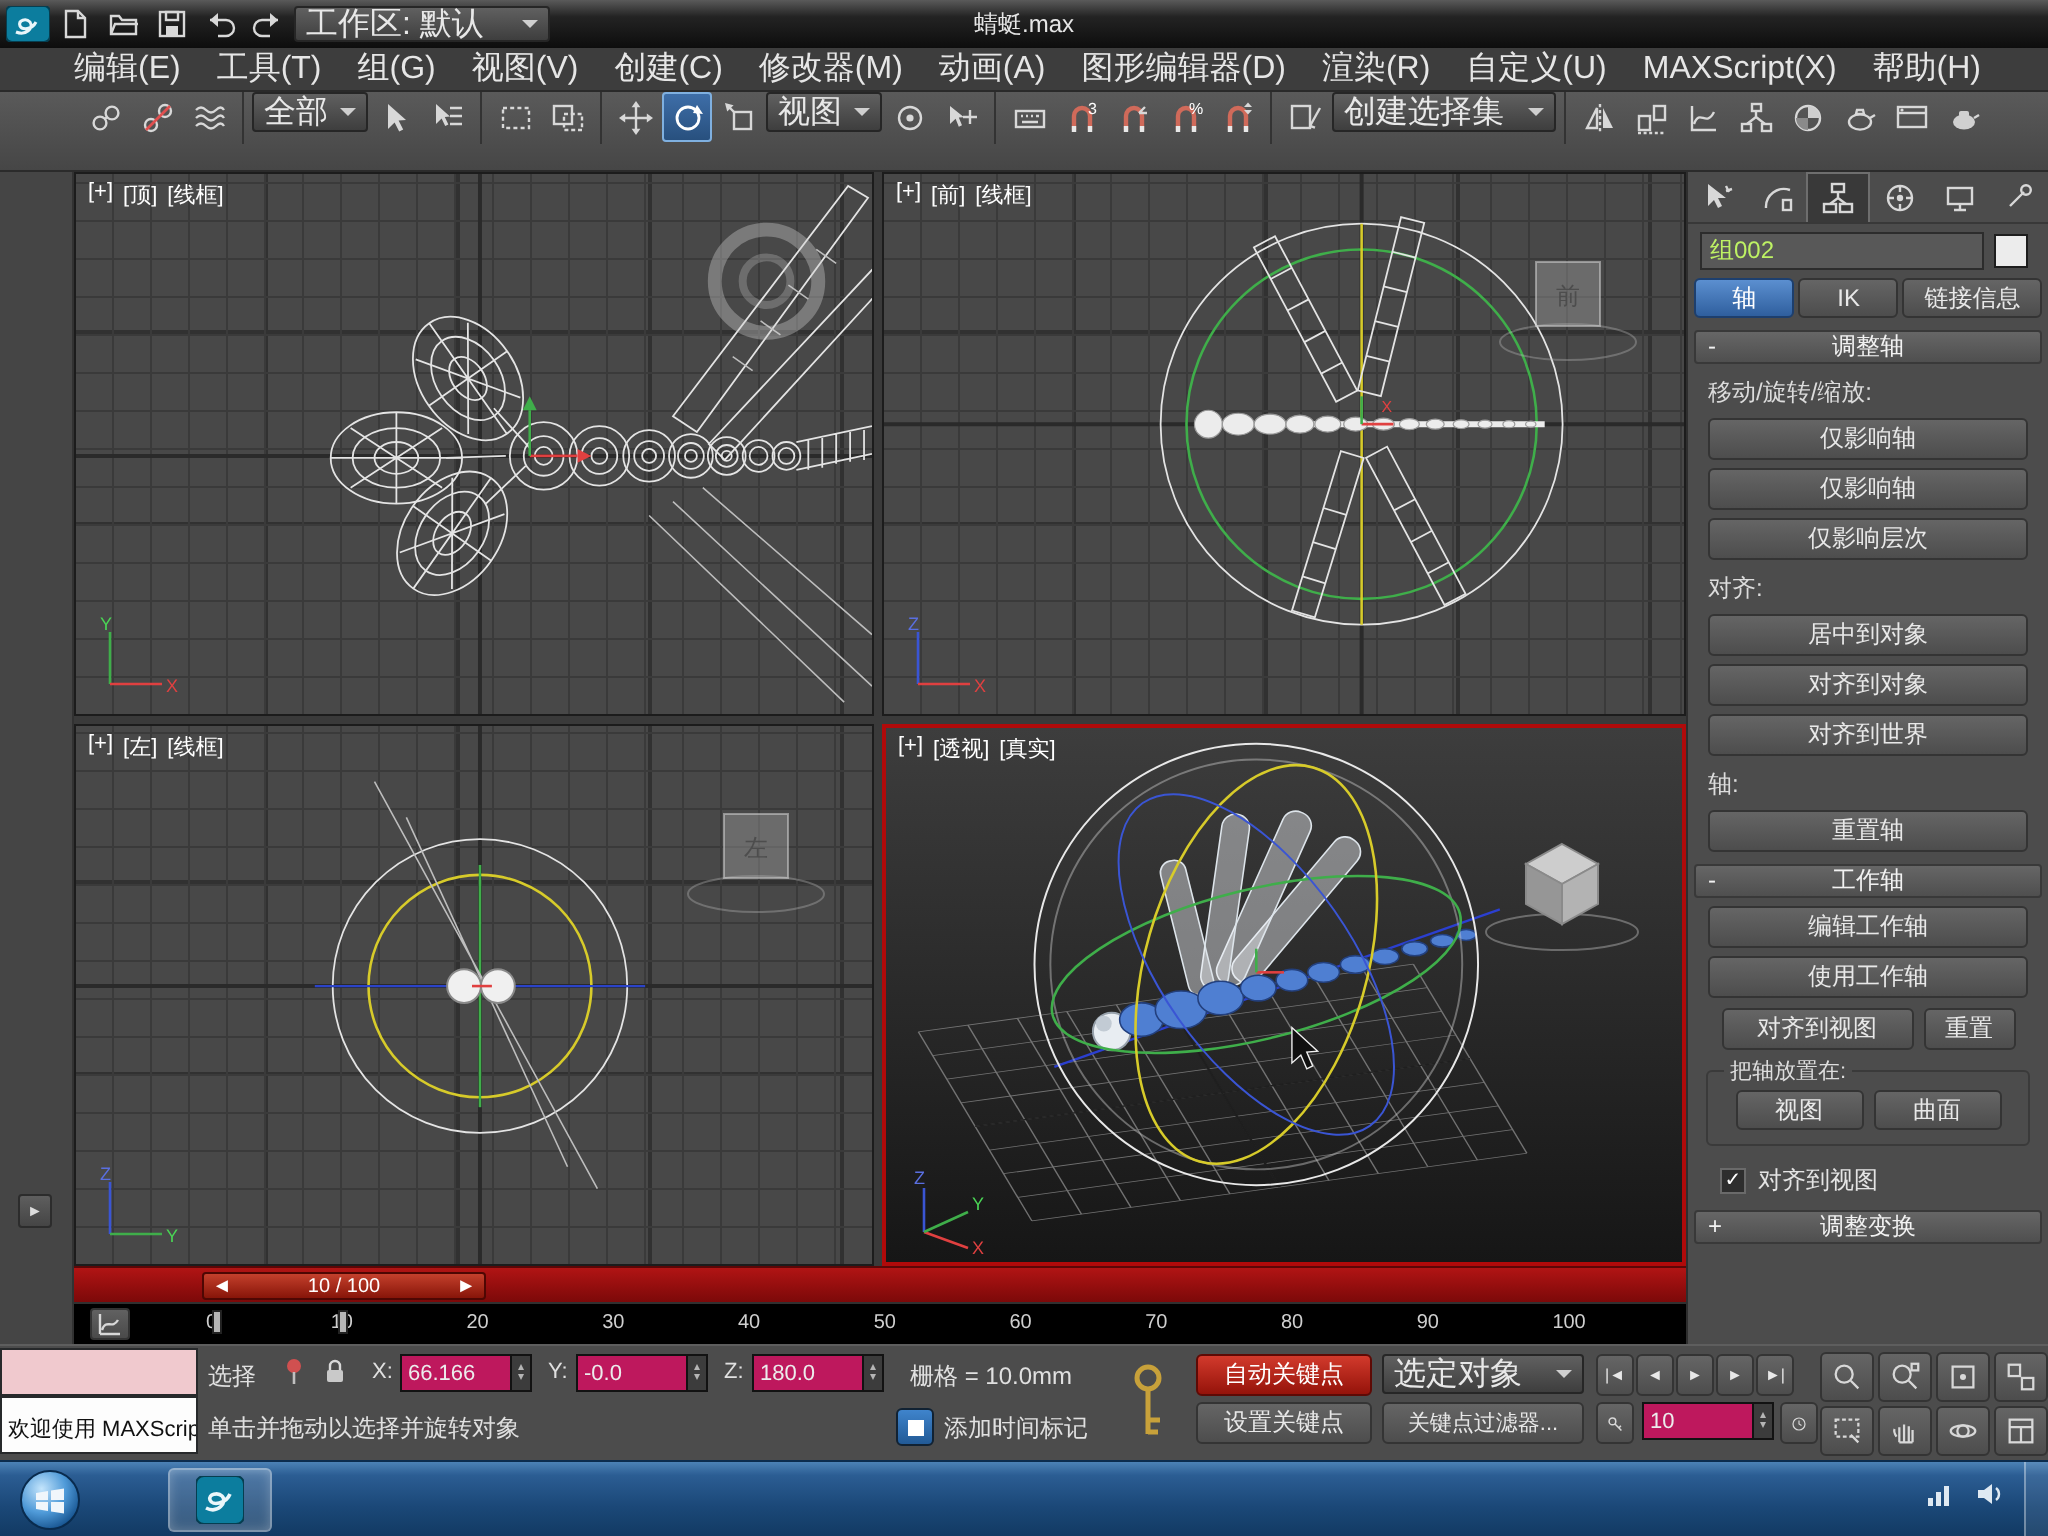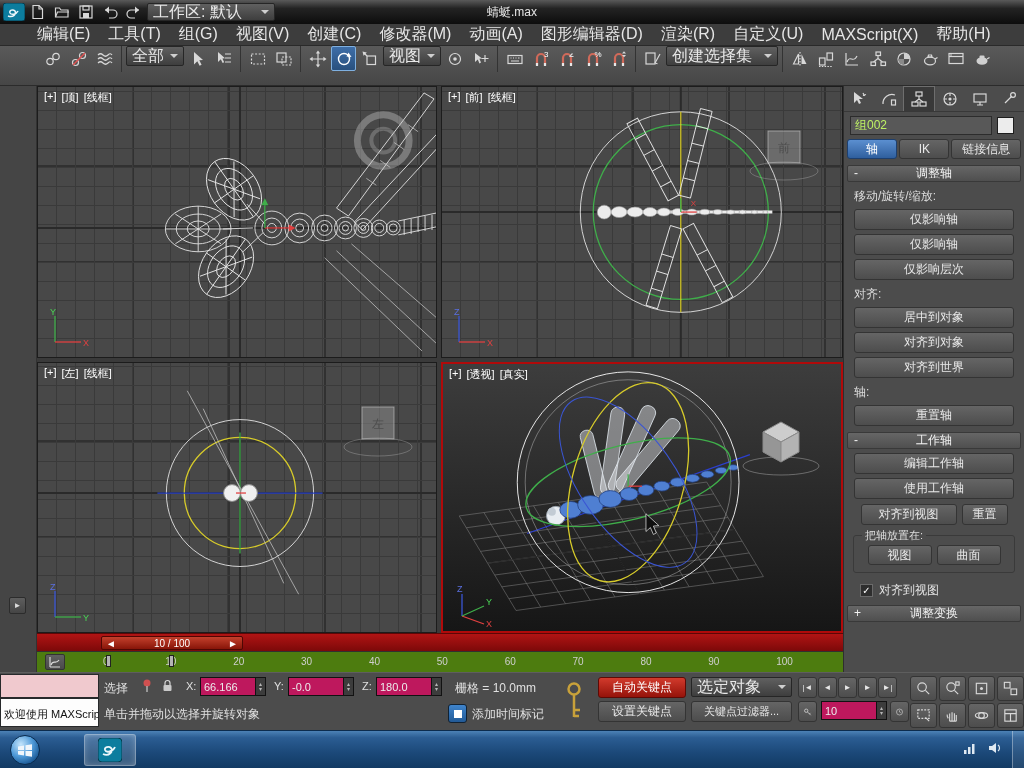--- a/index.html
+++ b/index.html
@@ -62,21 +62,21 @@
   .g-blue{stroke:#3a55d4;fill:none;stroke-width:1.3}
   .wing{fill:rgba(242,246,250,.42);stroke:#dde4ea;stroke-width:.8}
   .s1{stroke:#d8d8d8;fill:none;stroke-width:1.2}
   .f1{fill:#d8d8d8}
   .sm{stroke:#d06a5a;fill:none;stroke-width:2.2}
   .t8{font-size:8px;fill:#fff}
 
   
   .timeslider{position:absolute;left:0;top:547px;width:806px;height:18px;background:linear-gradient(#b11414,#7c0909);border-top:1px solid #5c0707}
   .ts-handle{position:absolute;left:64px;top:2px;height:14px;width:142px;background:linear-gradient(#c4402c,#871509);border:1px solid #4e0703;border-radius:2px;color:#fff;font-size:10px;display:flex;align-items:center;justify-content:space-between;padding:0 4px}
-  .trackbar{position:absolute;left:0;top:565px;width:806px;height:22px;background:#4d7c0f;border-top:1px solid #303030;border-bottom:1px solid #303030}
+  .trackbar{position:absolute;left:0;top:565px;width:806px;height:22px;background:#000000;border-top:1px solid #303030;border-bottom:1px solid #303030}
   .ruler{position:absolute;left:66px;top:4px;width:690px;display:flex;justify-content:space-between;font-size:10px;color:#cfcfcf}
   .key{position:absolute;top:3px;width:5px;height:12px;background:#b5b5b5;border:1px solid #222}
   .tb-btn{position:absolute;left:8px;top:2px;width:20px;height:16px;display:flex;align-items:center;justify-content:center;background:linear-gradient(#616161,#4a4a4a);border:1px solid #333;border-radius:2px}
 
   
   .cmdpanel{position:absolute;left:843px;top:86px;width:181px;height:586px;background:#4c4c4c;border-left:1px solid #2e2e2e;color:#e4e4e4;font-size:12px}
   .cp-tabs{display:flex;height:26px;border-bottom:1px solid #383838}
   .cp-tab{flex:1;display:flex;align-items:center;justify-content:center}
   .cp-tab.on{background:#393939;border:1px solid #6e6e6e;border-bottom:none}
   .cp-name{display:flex;align-items:center;gap:5px;padding:4px 6px}

